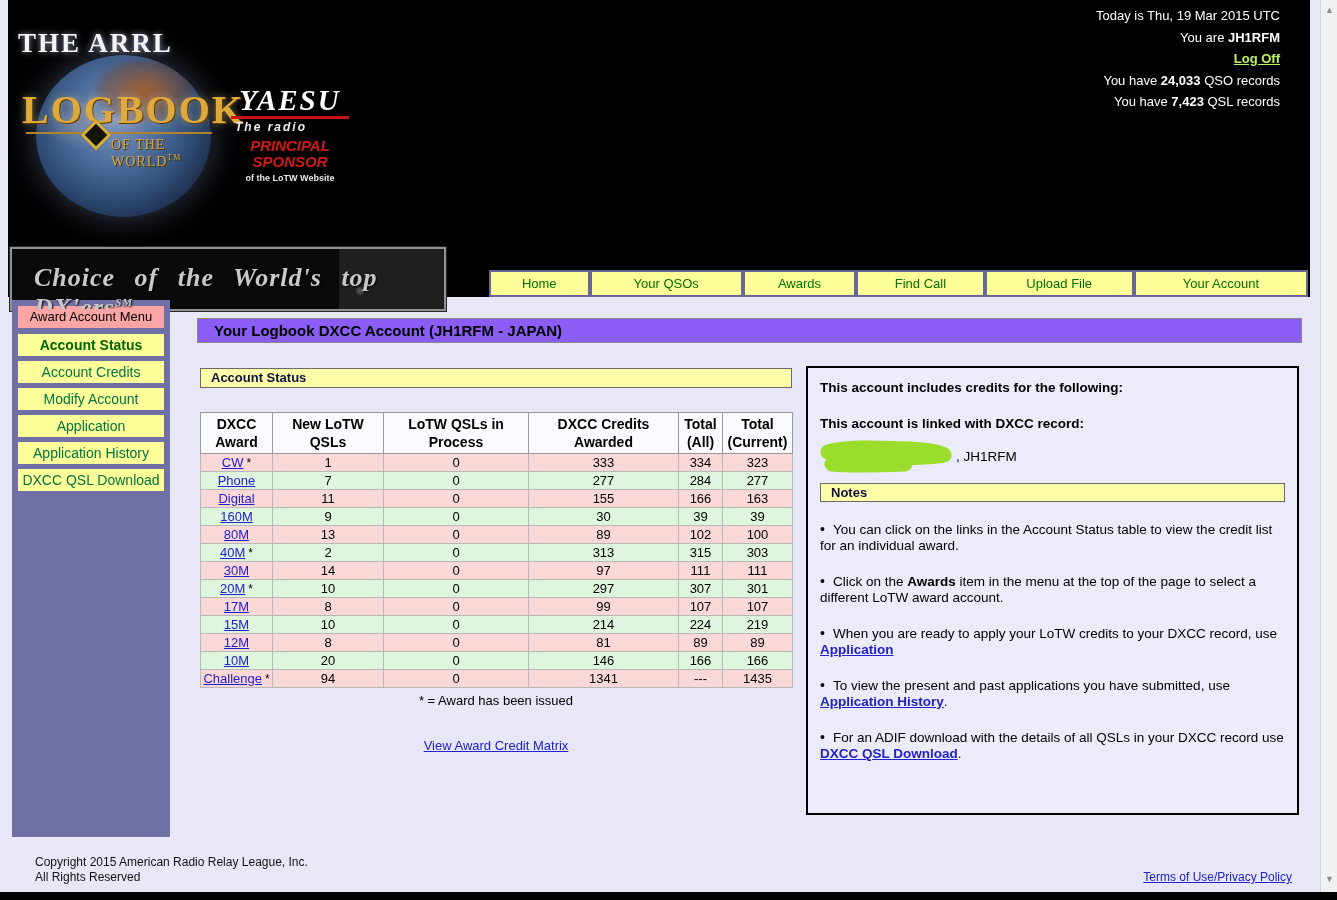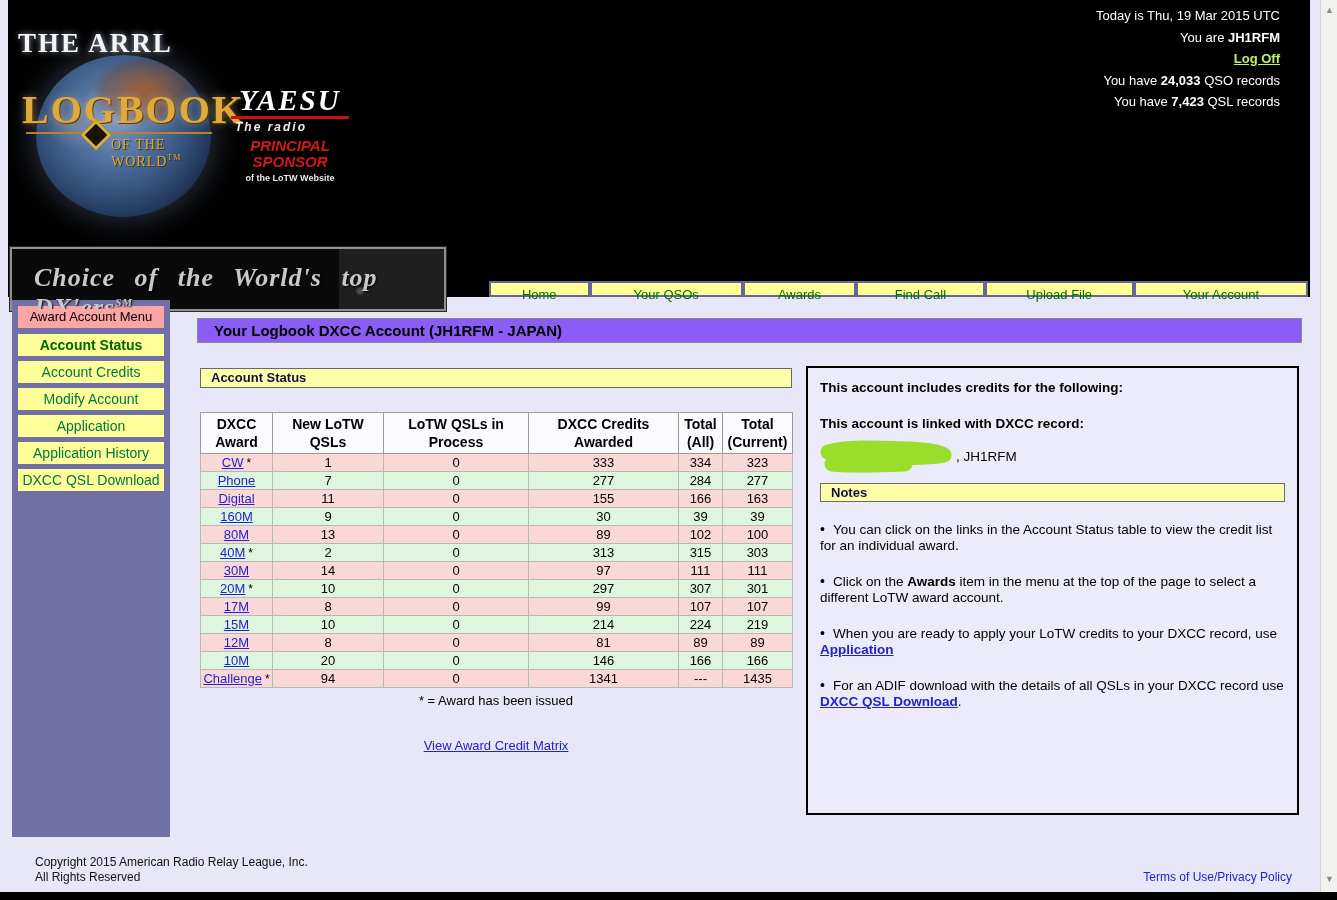--- a/index.html
+++ b/index.html
@@ -86,21 +86,21 @@
       radial-gradient(circle 7px at 20% 70%, #555 30%, #222 70%),
       radial-gradient(circle 9px at 45% 72%, #666 30%, #222 70%),
       radial-gradient(circle 8px at 72% 70%, #5a5a5a 30%, #222 70%),
       radial-gradient(circle 5px at 88% 30%, #777 30%, #222 70%),
       linear-gradient(180deg, #3c3c3c 0%, #1c1c1c 55%, #2e2e2e 100%);
     opacity:.9;
   }
 
   
   .nav-tabs {
-    position:absolute; left:481px; bottom:0; right:2px; height:16px;
+    position:absolute; left:481px; bottom:0; right:2px; height:27px;
     background:#666699; display:flex; gap:4px; padding:2px;
   }
   .tab {
     background:#FFFF99; color:#007000; font-size:13px;
     text-align:center; line-height:23px; cursor:pointer;
   }
 
   
   .sidebar {
     position:absolute; left:12px; top:300px; width:158px; height:537px;
@@ -163,21 +163,21 @@
   .note .bullet { font-size:14px; margin-right:8px; }
   .note b { font-weight:bold; }
   .note-link { color:#2222CC; font-weight:bold; text-decoration:underline; cursor:pointer; }
 
   
   .footer-copyright {
     position:absolute; left:35px; top:855px; font-size:12px; line-height:15px; color:#111;
   }
   .footer-terms {
     position:absolute; right:45px; top:870px; font-size:12px;
-    color:#2222CC; cursor:pointer;
+    color:#2222CC; text-decoration:underline; cursor:pointer;
   }
   .bottom-bar { position:absolute; left:0; bottom:0; width:1337px; height:8px; background:#000; }
 
   
   .scrollbar {
     position:absolute; right:0; top:0; width:17px; height:892px;
     background:#F1F1EF; border-left:1px solid #D5D5D5;
   }
   .scroll-arrow {
     position:absolute; left:0; width:17px; height:17px;
@@ -389,20 +389,21 @@
     <svg width="136" height="34" viewBox="0 0 136 34">
       <path d="M8 13 C 30 7, 60 9, 90 10 C 105 11, 118 12, 124 16 C 112 20, 70 18, 40 20 C 28 21, 16 23, 12 25 C 30 27, 60 26, 85 25" stroke="#9ADE2B" stroke-width="15" fill="none" stroke-linecap="round" stroke-linejoin="round"></path>
     </svg>
     <span class="redaction-suffix">, JH1RFM</span>
   </div>
   <div class="notes-bar">Notes</div>
   <div id="notes-list">
       <div class="note"><span class="bullet">•</span><span>You can click on the links in the Account Status table to view the credit list for an individual award.</span></div>
       <div class="note"><span class="bullet">•</span><span>Click on the </span><b>Awards</b><span> item in the menu at the top of the page to select a different LoTW award account.</span></div>
       <div class="note"><span class="bullet">•</span><span>When you are ready to apply your LoTW credits to your DXCC record, use </span><a class="note-link">Application</a></div>
+      <div class="note"><span class="bullet">•</span><span>To view the present and past applications you have submitted, use </span><a class="note-link">Application History</a><span>.</span></div>
       <div class="note"><span class="bullet">•</span><span>For an ADIF download with the details of all QSLs in your DXCC record use </span><a class="note-link">DXCC QSL Download</a><span>.</span></div>
     </div>
 </div>
 
 <div class="footer-copyright">
   <div>Copyright 2015 American Radio Relay League, Inc.</div>
   <div>All Rights Reserved</div>
 </div>
 <a class="footer-terms">Terms of Use/Privacy Policy</a>
 <div class="bottom-bar"></div>

